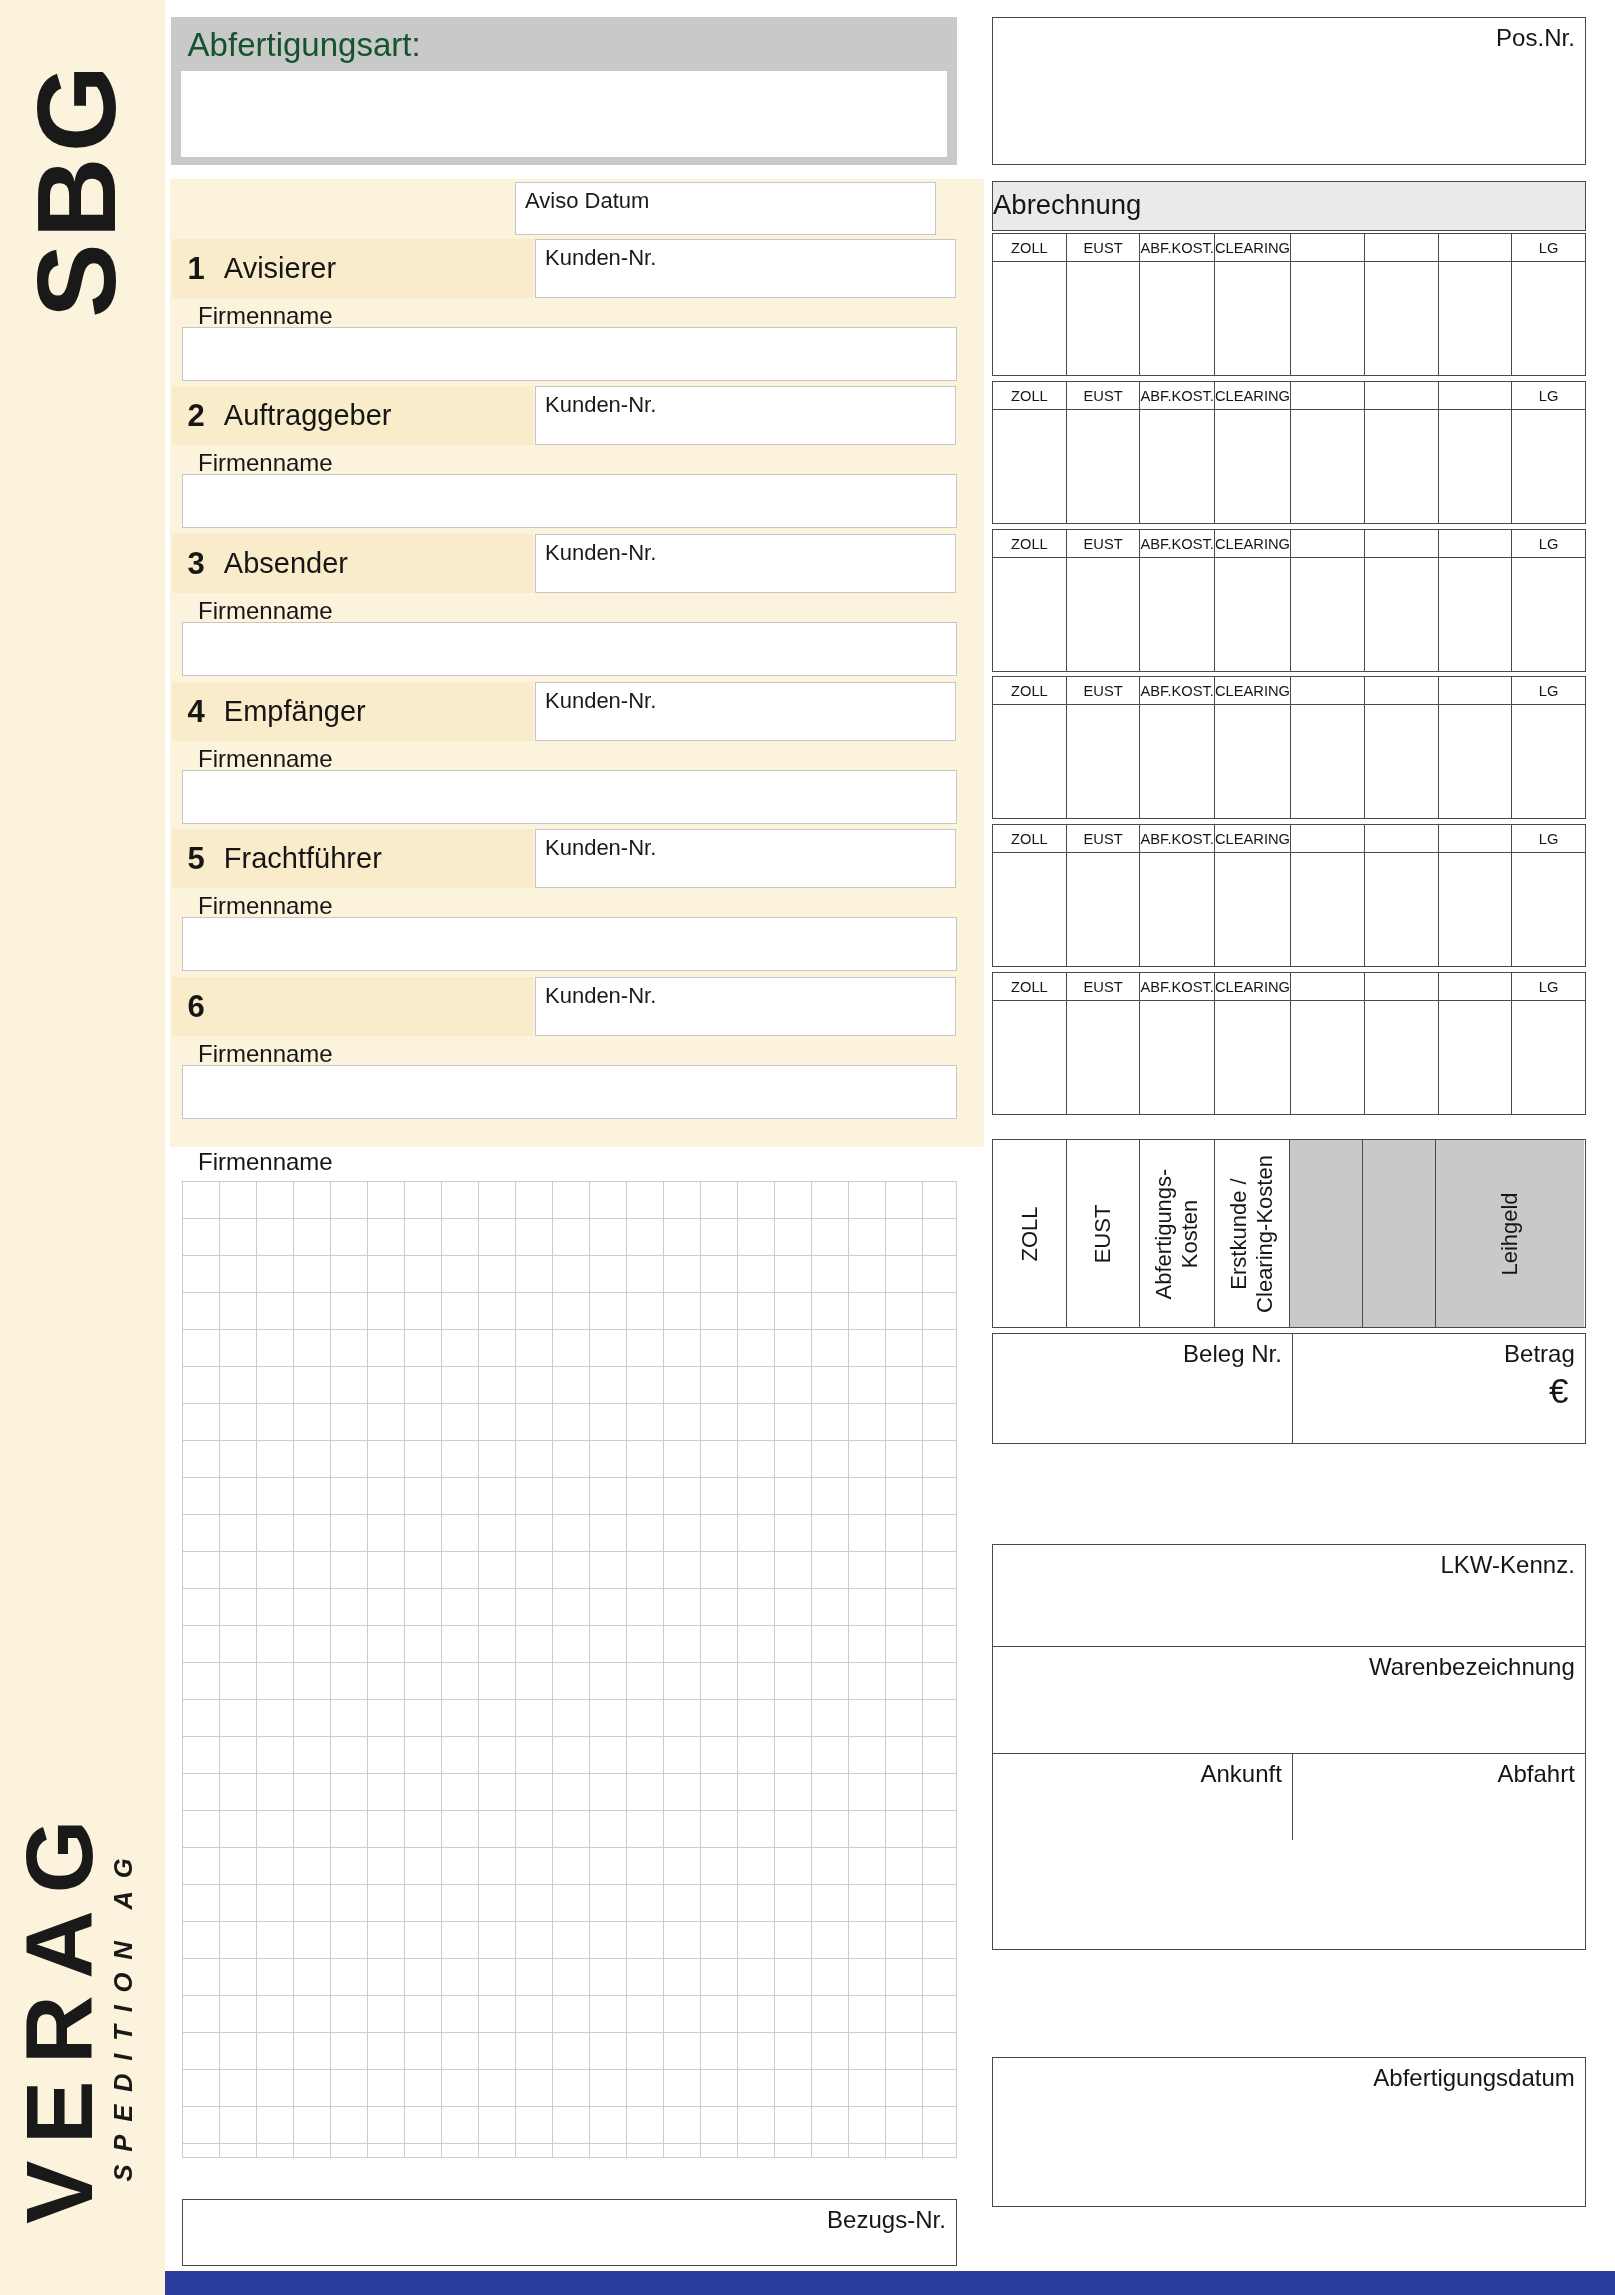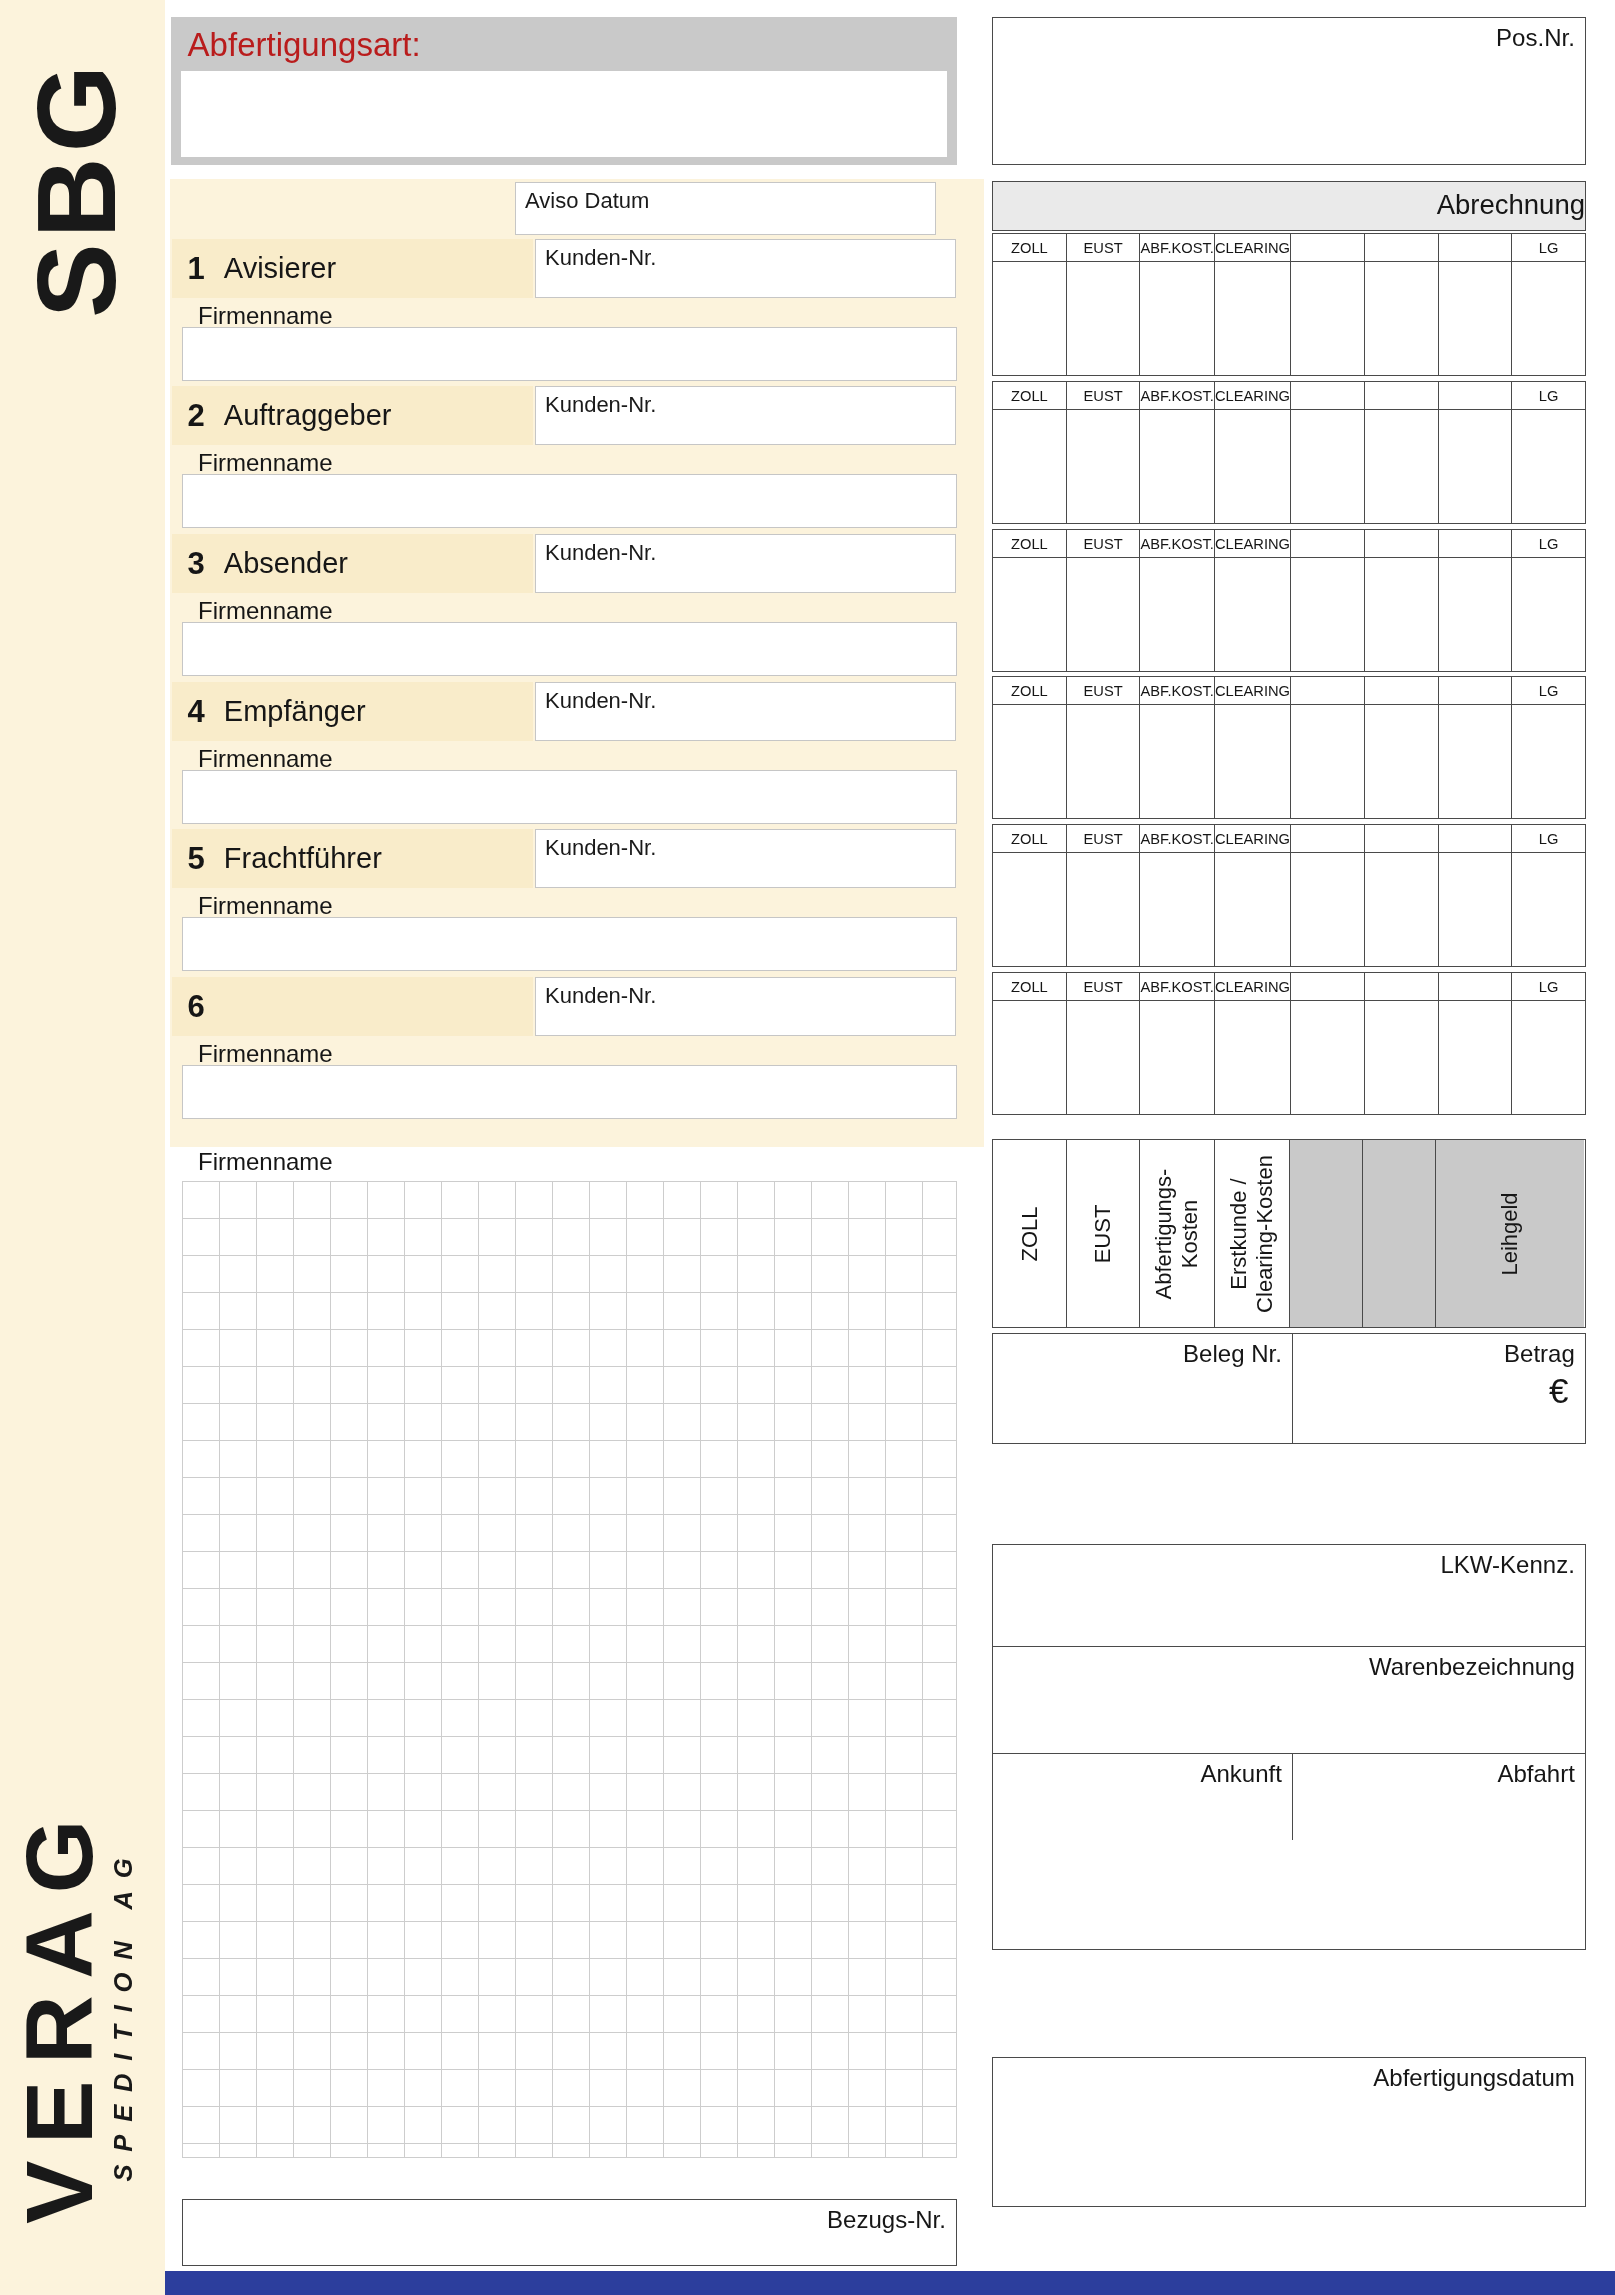--- a/index.html
+++ b/index.html
@@ -20,21 +20,21 @@
   }
   .verag-logo {
     position:absolute; left:-168px; top:1953px; width:486px; height:121px;
     transform:rotate(-90deg); text-align:center; color:#191919; white-space:nowrap;
   }
   .verag-main { font-size:95px; font-weight:bold; letter-spacing:16.6px; line-height:89px; }
   .verag-sub  { font-size:25.6px; font-weight:bold; font-style:italic; letter-spacing:12.8px; margin-top:5.1px; }
 
   
   .top-gray { position:absolute; left:171px; top:16.6px; width:786px; height:148px; background:#c9c9c9; }
-  .top-gray-label { font-size:33px; padding:9px 16.6px; color:#b91c1c; }
+  .top-gray-label { font-size:33px; padding:9px 16.6px; color:#14532d; }
   .top-gray-input { position:absolute; left:10.2px; top:54px; width:766px; height:86px; background:#ffffff; }
 
   .group { position:absolute; background:#ffffff; border:1.9px solid #4a4a4a; }
   .grow { display:flex; border-bottom:1.9px solid #4a4a4a; }
   .grow:last-child { border-bottom:0; }
   .gcell { flex:1 1 auto; position:relative; }
   .gcell + .gcell { border-left:1.9px solid #4a4a4a; }
   .box-label { font-size:24px; padding:6.4px 10.2px;text-align:right; }
 
   .filiale-label { font-size:21px; padding:5.1px 7.7px; }
@@ -45,21 +45,21 @@
   .white-field { position:absolute; background:#ffffff; border:1.3px solid #c6c6c6; }
   .inner-label { font-size:22px; padding:5.1px 9px; color:#1a1a1a; }
   .section-band { position:absolute; background:#f9ecca; display:flex; align-items:center; }
   .sec-num { font-weight:bold; font-size:31px; margin-left:15.3px; }
   .sec-name { font-size:29px; margin-left:19px; }
   .firm-label { position:absolute; font-size:24px; }
 
   
   .abr-head {
     position:absolute; left:992px; top:181px; width:594px; height:50px;
-    background:#eaeaea; border:1.9px solid #4a4a4a; text-align:right; font-size:27.5px; line-height:46px;
+    background:#eaeaea; border:1.9px solid #4a4a4a; text-align:left; font-size:27.5px; line-height:46px;
   }
   .abr-row { position:absolute; display:flex; background:#ffffff; border:1.9px solid #4a4a4a; }
   .abr-cell { flex:1 1 0; border-right:1.3px solid #4a4a4a; }
   .abr-cell:last-child { border-right:0; }
   .abr-hdr {
     display:block; height:28px; border-bottom:1.3px solid #4a4a4a;
     font-size:14.7px; text-align:center; padding-top:5.8px; white-space:nowrap; overflow:hidden;
   }
 
   .vrow { position:absolute; display:flex; background:#ffffff; border:1.9px solid #4a4a4a; }

